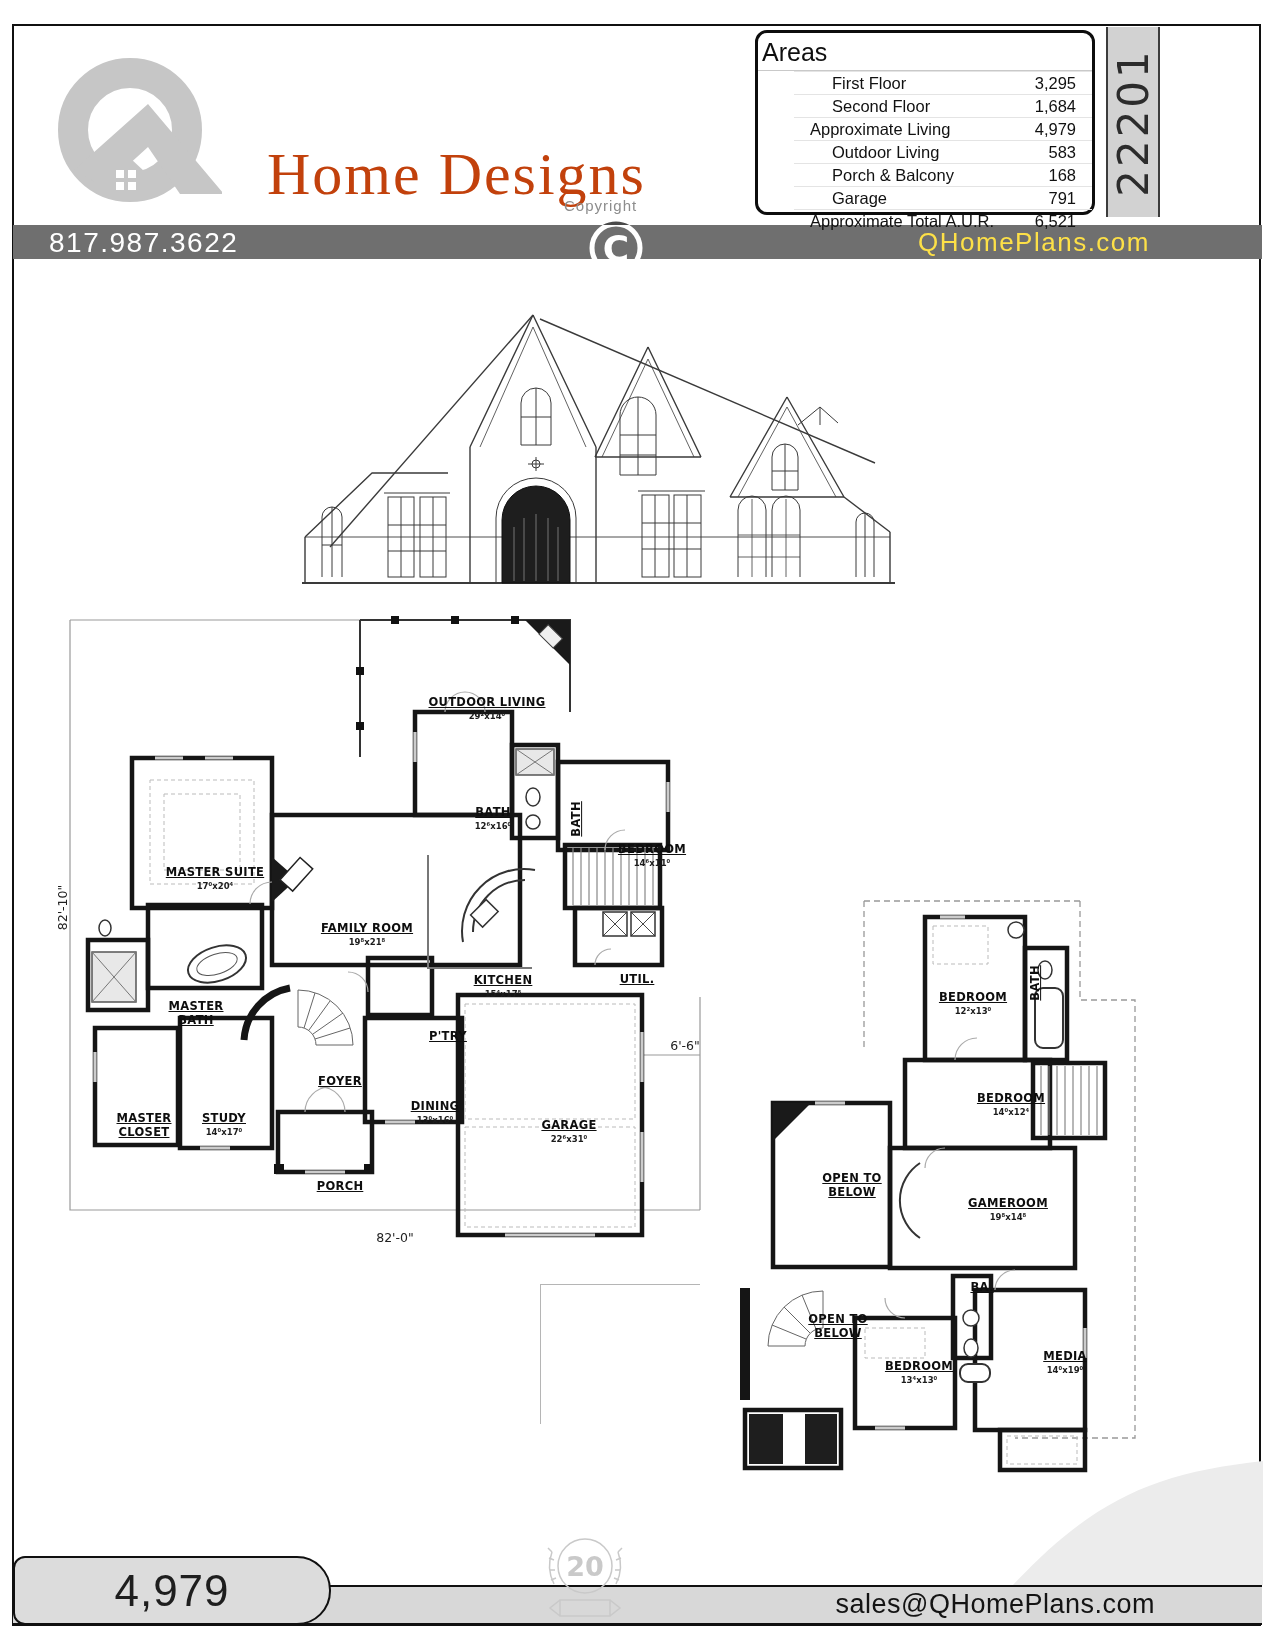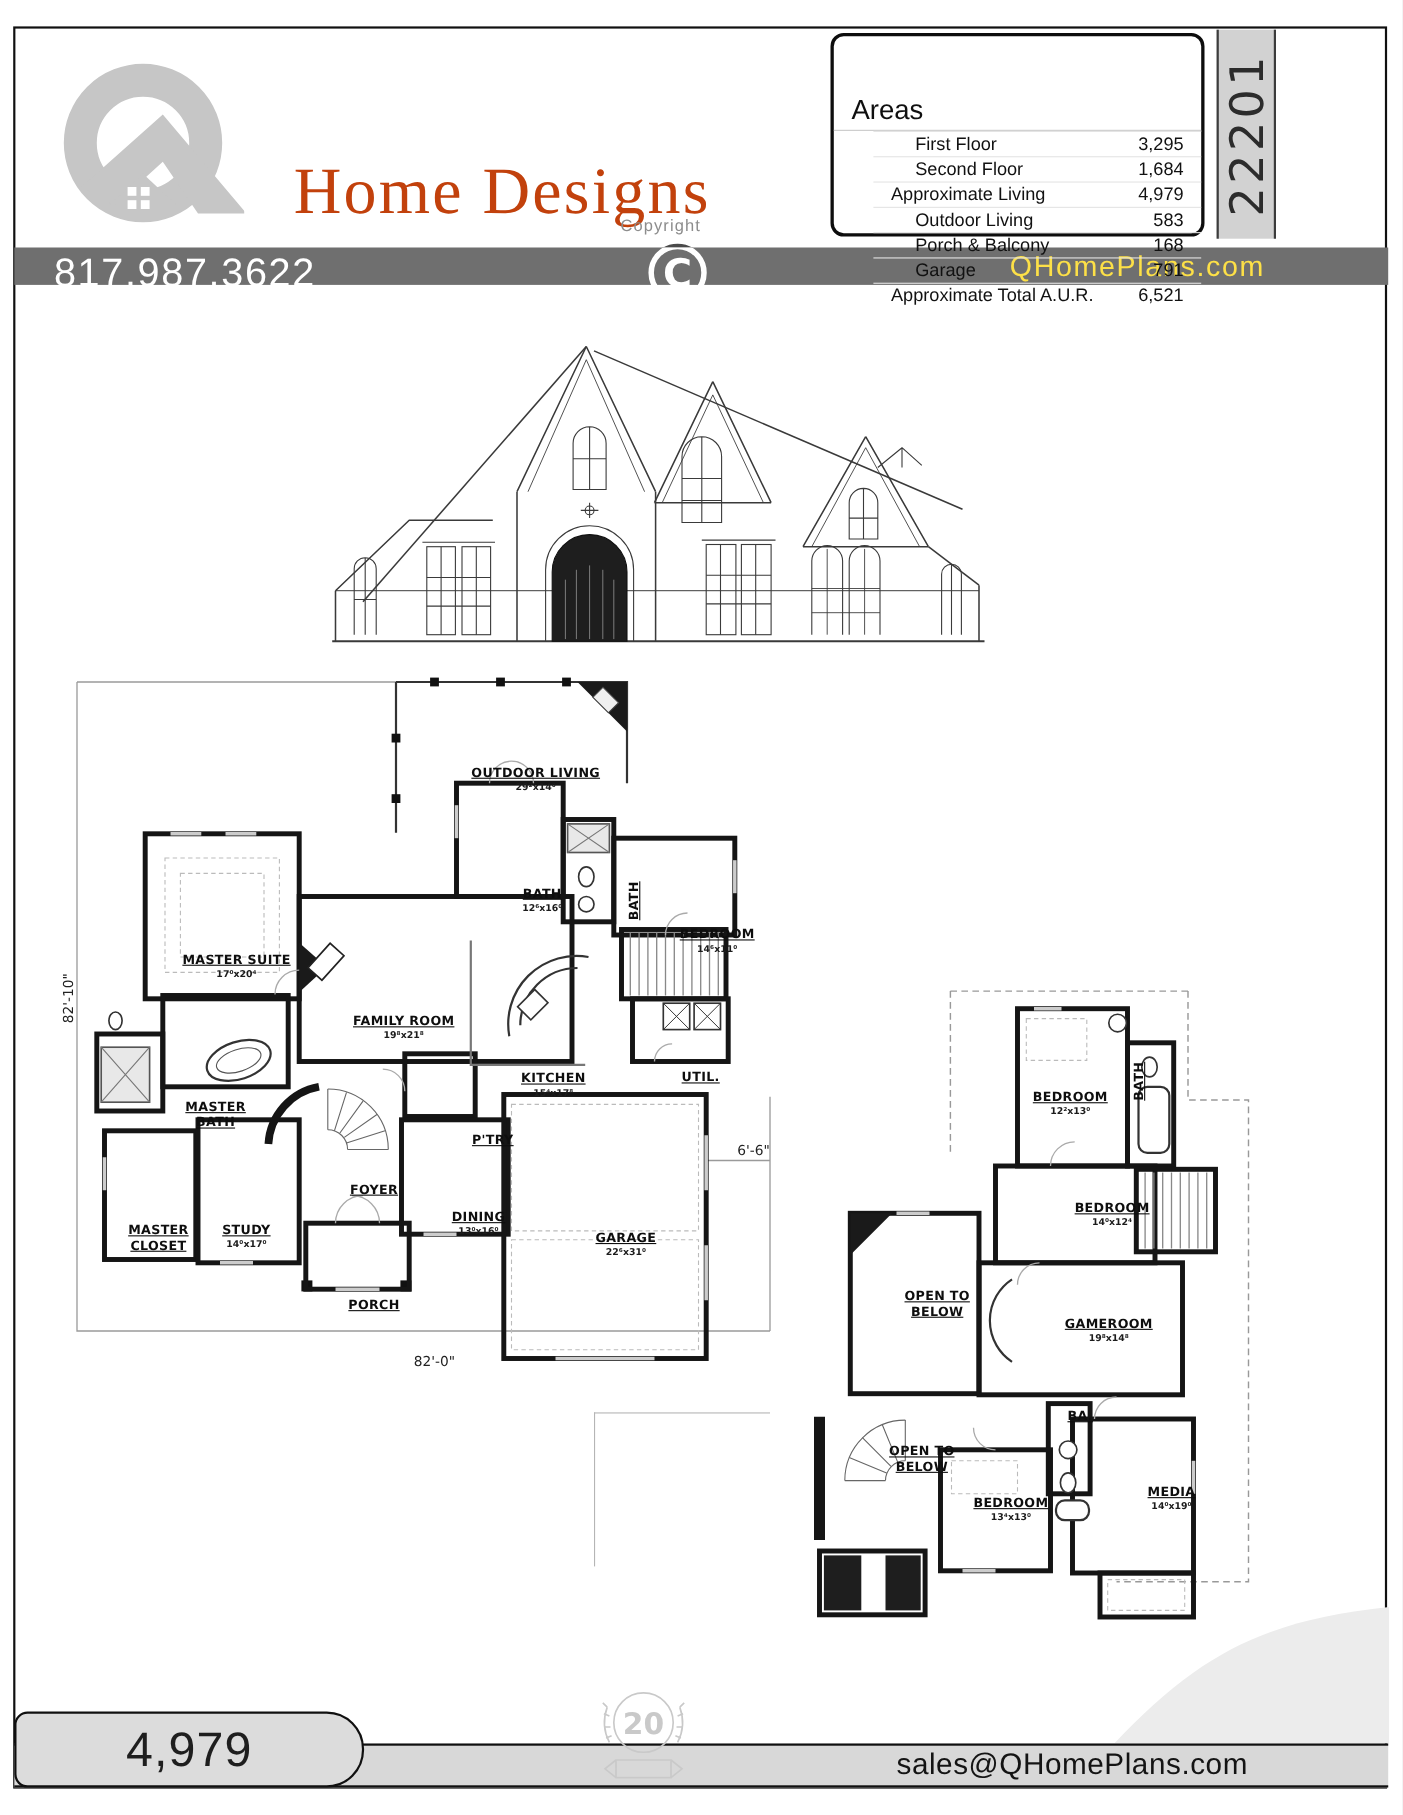--- a/index.html
+++ b/index.html
@@ -10,56 +10,56 @@
         border:2.5px solid #101010;box-sizing:border-box;}
 
   
   .logo-wrap{position:absolute;left:52px;top:52px;width:560px;height:165px;}
   .logo-text{position:absolute;left:215px;top:88px;font-family:"Liberation Serif",serif;
         font-size:60px;color:#c2410c;letter-spacing:2px;white-space:nowrap;}
   .copyright-word{position:absolute;left:564px;top:197px;font-size:15px;color:#8d8d8d;letter-spacing:1px;}
 
   .areas-box{position:absolute;left:755px;top:30px;width:340px;height:185px;box-sizing:border-box;
         border:3.5px solid #0d0d0d;border-radius:12px;background:#fff;z-index:4;}
-  .areas-title{font-size:25px;color:#0f0f0f;padding:5px 0 3px 16px;border-bottom:1px solid #c9c9c9;margin-top:48px;}
+  .areas-title{font-size:25px;color:#0f0f0f;padding:5px 0 3px 4px;border-bottom:1px solid #c9c9c9;}
   .areas-row{display:flex;justify-content:space-between;align-items:center;
         padding:1.5px 16px 1.5px 16px;font-size:16.5px;border-top:1px solid #e4e4e4;margin-left:36px;}
   .areas-row:first-of-type{border-top:none;}
   .areas-row.indent .row-label{padding-left:22px;}
   .row-value{font-variant-numeric:tabular-nums;}
 
   .plan-strip{position:absolute;left:1106px;top:27px;width:54px;height:190px;background:#d2d2d2;
         border-left:2px solid #3c3c3c;border-right:2px solid #3c3c3c;box-sizing:border-box;
         display:flex;align-items:center;justify-content:center;z-index:3;}
   .plan-strip span{transform:rotate(-90deg);font-size:42px;color:#2c2c2c;letter-spacing:3px;
         font-family:"DejaVu Sans",sans-serif;white-space:nowrap;}
 
   .top-bar{position:absolute;left:13px;top:225px;width:1249px;height:34px;background:#6f6f6f;z-index:2;}
-  .phone{position:absolute;left:36px;top:2px;font-size:36px;color:#fff;letter-spacing:1.5px;}
+  .phone{position:absolute;left:36px;top:2px;font-size:28px;color:#fff;letter-spacing:1.5px;}
   .site{position:absolute;right:112px;top:2px;font-size:26px;color:#fde047;letter-spacing:1.5px;}
 
   
   .rlabel{position:absolute;text-align:center;z-index:6;}
   .rname{font-family:"DejaVu Sans",sans-serif;font-weight:bold;font-size:11.5px;line-height:1.2;
         letter-spacing:.3px;text-decoration:underline;color:#0e0e0e;}
   .rdim{font-family:"DejaVu Sans",sans-serif;font-weight:bold;font-size:8.5px;color:#1c1c1c;margin-top:1px;}
   .rdim:empty{display:none;}
   .dimlabel{position:absolute;text-align:center;font-family:"DejaVu Sans",sans-serif;
         font-size:12.5px;color:#222;z-index:6;}
   .leader{position:absolute;background:#b5b5b5;z-index:1;}
 
   
   .swoosh{position:absolute;left:1013px;top:1455px;z-index:1;}
   .bottom-bar{position:absolute;left:13px;top:1585px;width:1249px;height:40px;background:#d8d8d8;
         border-top:2px solid #101010;border-bottom:2px solid #101010;box-sizing:border-box;z-index:2;}
   .sqft-tab{position:absolute;left:13px;top:1556px;width:318px;height:69px;background:#dcdcdc;
         border:2.5px solid #101010;border-radius:12px 34px 34px 12px;box-sizing:border-box;
         display:flex;align-items:center;justify-content:center;z-index:3;}
   .sqft-tab span{font-size:44px;color:#1e1e1e;letter-spacing:1px;}
-  .email{position:absolute;left:815px;top:1589px;width:340px;text-align:left;font-size:27px;
+  .email{position:absolute;left:815px;top:1589px;width:340px;text-align:right;font-size:27px;
         color:#141414;letter-spacing:.5px;z-index:4;}
   .badge{position:absolute;left:540px;top:1526px;z-index:4;}
 </style>
 </head>
 <body>
 
 <div class="page">
   <div class="page-border"></div>
 
   <div class="logo-wrap">

